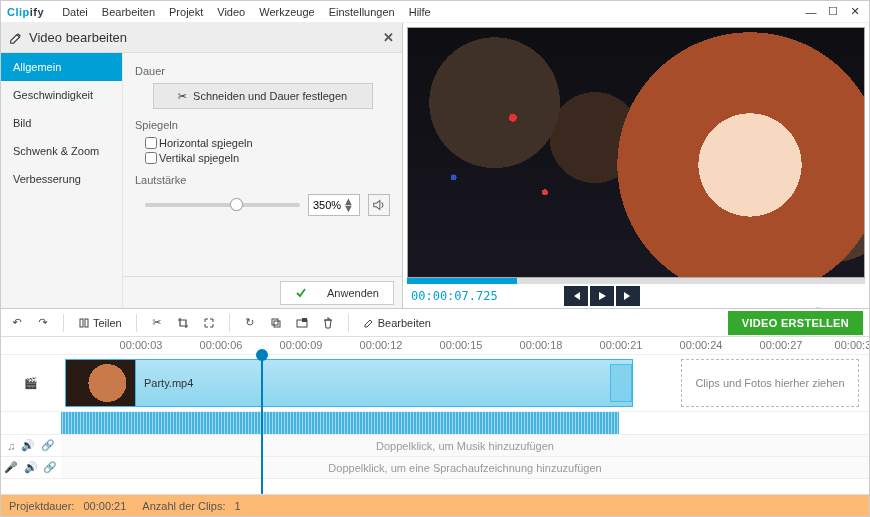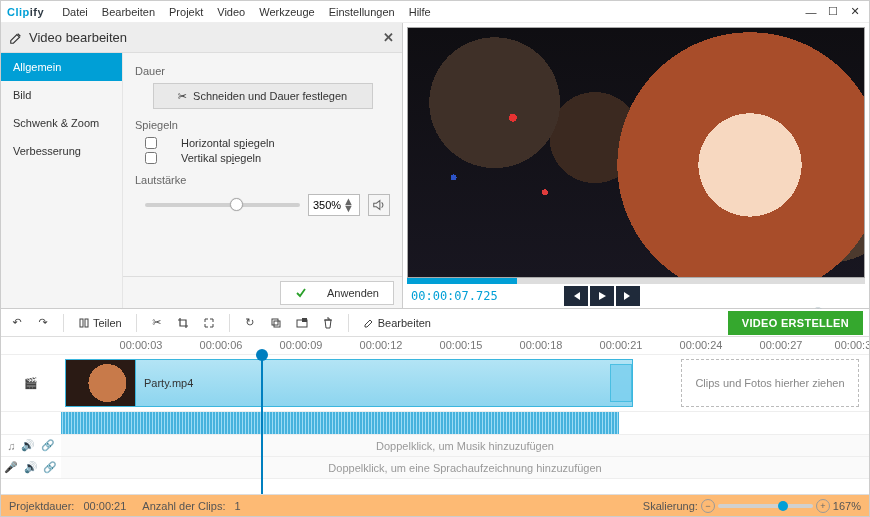--- a/index.html
+++ b/index.html
@@ -23,21 +23,21 @@
 .ep-title svg { margin-right: 6px; }
 .ep-title .ttxt { font-size: 13px; color: #333; }
 .ep-title .close { margin-left: auto; font-size: 13px; font-weight: bold; color: #555; }
 .ep-body { flex: 1; display: flex; }
 .ep-tabs { width: 122px; background: #f5f5f5; border-right: 1px solid #e5e5e5; }
 .ep-tab { height: 28px; display: flex; align-items: center; padding: 0 12px; color: #333; cursor: default; }
 .ep-tab.active { background: #009fd6; color: #fff; }
 .ep-content { flex: 1; padding: 8px 12px; background: #f5f5f5; position: relative; }
 .sect-label { color: #666; margin-bottom: 6px; margin-top: 4px; }
 .cutbtn { width: 220px; height: 26px; margin: 0 auto 10px auto; display: flex; align-items: center; justify-content: center; background: #e9e9e9; border: 1px solid #ccc; gap: 6px; color: #333; }
-.chkrow { display: flex; align-items: center; gap: 24px; margin: 3px 0 3px 10px; color: #333; }
+.chkrow { display: flex; align-items: center; gap: 2px; margin: 3px 0 3px 10px; color: #333; }
 .chkrow input { width: 12px; height: 12px; }
 .volrow { display: flex; align-items: center; gap: 8px; margin-top: 8px; margin-left: 10px; justify-content: flex-end; }
 .slider { width: 155px; height: 4px; background: #d0d0d0; position: relative; border-radius: 2px; }
 .slider .thumb { width: 13px; height: 13px; background: #fff; border: 1px solid #aaa; border-radius: 50%; position: absolute; top: -5px; left: 85px; box-shadow: 0 0 1px rgba(0,0,0,.3); }
 .volval { width: 52px; height: 22px; border: 1px solid #bbb; background: #fff; display: flex; align-items: center; padding: 0 4px; }
 .volspin { width: 12px; display: flex; flex-direction: column; font-size: 7px; color: #666; line-height: 7px; margin-left: auto; }
 .volicon { width: 22px; height: 22px; border: 1px solid #bbb; background: #f5f5f5; display: flex; align-items: center; justify-content: center; }
 .applyrow { position: absolute; bottom: 0; right: 0; left: 0; height: 32px; border-top: 1px solid #ddd; display: flex; align-items: center; justify-content: flex-end; padding: 0 8px; background: #f5f5f5; }
 .applybtn { height: 24px; padding: 0 14px; background: #fff; border: 1px solid #ccc; display: flex; align-items: center; gap: 20px; color: #333; }
 .applybtn svg path { stroke: #2aa02a; }
@@ -136,20 +136,21 @@
             <path d="M2 11l7-7 3 3-7 7H2v-3z" fill="none" stroke="#333" stroke-width="1.3"></path>
             <path d="M10 3l3 3" stroke="#333" stroke-width="1.3"></path>
           </svg>
         </span>
       <span class="ttxt">Video bearbeiten</span>
       <span class="close">✕</span>
     </div>
     <div class="ep-body">
       <div class="ep-tabs">
         <div class="ep-tab active">Allgemein</div>
+        <div class="ep-tab">Geschwindigkeit</div>
         <div class="ep-tab">Bild</div>
         <div class="ep-tab">Schwenk &amp; Zoom</div>
         <div class="ep-tab">Verbesserung</div>
       </div>
       <div class="ep-content">
         <div class="sect-label">Dauer</div>
         <div class="cutbtn">
           <span>✂</span>
           <span>Schneiden und Dauer festlegen</span>
         </div>
@@ -331,22 +332,13 @@
       <span class="link-icon">🔊</span>
       <span class="link-icon">🔗</span>
     </div>
     <div class="tr-body">Doppelklick, um eine Sprachaufzeichnung hinzuzufügen</div>
   </div>
 </div>
 
 <div class="status">
   <div class="mini"><span>Projektdauer:</span>&nbsp;<span>00:00:21</span></div>
   <div class="mini"><span>Anzahl der Clips:</span>&nbsp;<span>1</span></div>
-  <div style="margin-left:auto" class="mini">
-    <span>Skalierung:</span>
-    <div class="circbtn">−</div>
-    <div class="zoomslider">
-        <div class="zthumb"></div>
-      </div>
-    <div class="circbtn">+</div>
-    <span>167%</span>
-  </div>
 </div>
 
 </body></html>

